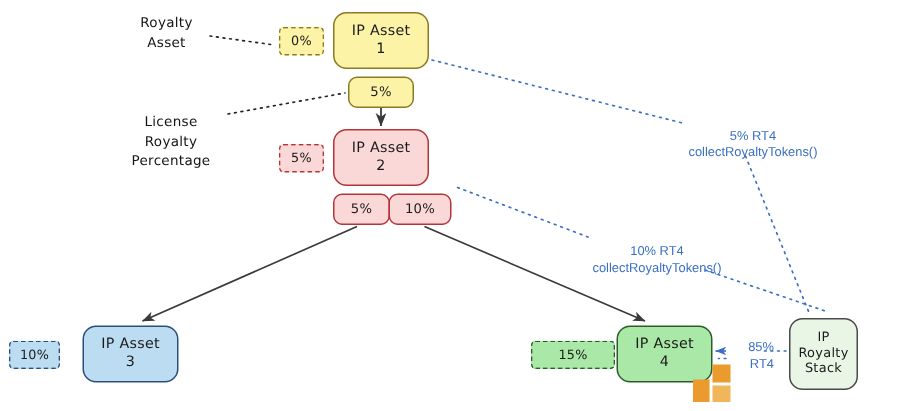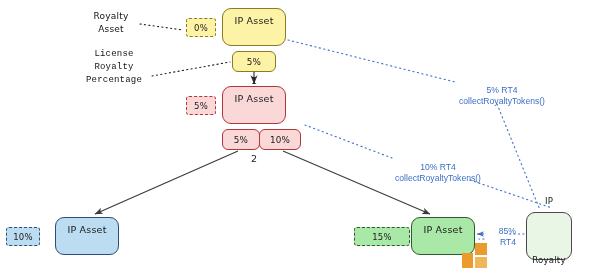--- a/index.html
+++ b/index.html
@@ -32,21 +32,21 @@
     border-style: solid;
     border-radius: 9px;
     font-family: "DejaVu Sans", sans-serif;
     font-size: 9.5px;
     line-height: 1.22;
     color: #1a1a1a;
     letter-spacing: 0.2px;
     text-align: center;
     z-index: 4;
   }
-  .node .ln { display: block; white-space: nowrap; margin-top: 48px; }
+  .node .ln { display: block; white-space: nowrap; }
   .badge {
     position: absolute;
     box-sizing: border-box;
     display: flex;
     align-items: center;
     justify-content: center;
     border-width: 1.3px;
     border-style: dashed;
     border-radius: 3px;
     font-family: "DejaVu Sans", sans-serif;
@@ -195,21 +195,21 @@
       <path d="M484,239 L479,239" stroke="#3a6fc4" stroke-width="1.1" fill="none" stroke-dasharray="1.2 3.2" stroke-linecap="round"></path>
       <path d="M484,234 L477,234" stroke="#3a6fc4" stroke-width="1.1" fill="none" marker-end="url(#arrow-blue)"></path>
     </g>
   </svg>
 
   <div class="hand-label" style="left:78px; top:10px; width:66px;">
     <span class="ln">Royalty</span><br>
     <span class="ln">Asset</span>
   </div>
 
-  <div class="hand-label" style="left:72px; top:48px; width:84px;font-family:Liberation Mono, monospace;">
+  <div class="hand-label" style="left:72px; top:76px; width:84px;">
     <span class="ln">License</span><br>
     <span class="ln">Royalty</span><br>
     <span class="ln">Percentage</span>
   </div>
 
   <div class="badge" style="left:186px; top:18px; width:30px; height:19px; background:#fdf3a6; border-color:#8a7a22;">
     <span>0%</span>
   </div>
   <div class="badge" style="left:186px; top:96px; width:30px; height:19px; background:#fbd8d8; border-color:#b3353a;">
     <span>5%</span>

